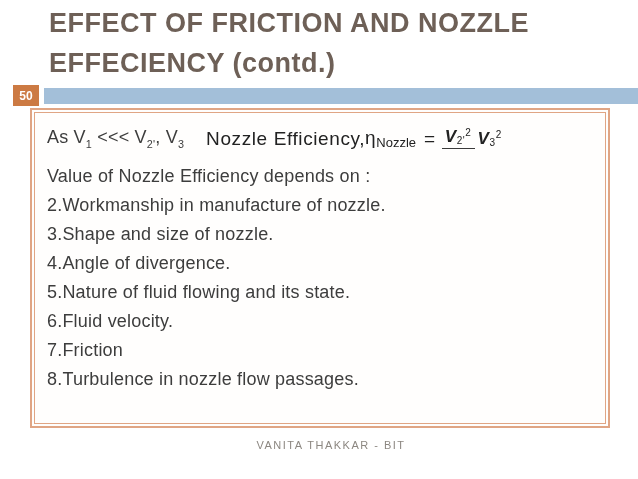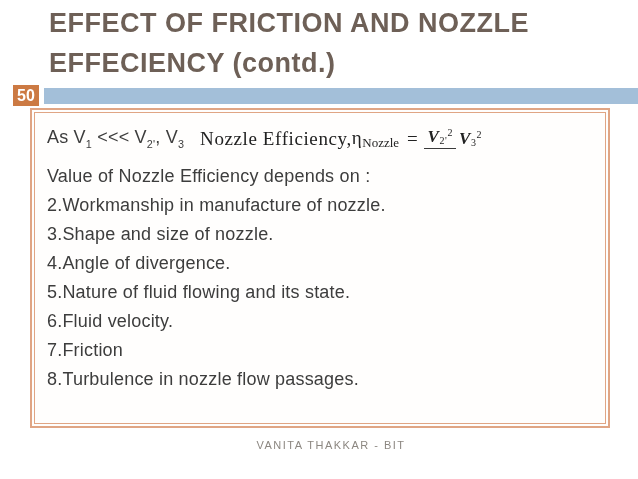--- a/index.html
+++ b/index.html
@@ -24,21 +24,21 @@
     font-size:27px;font-weight:bold;
     letter-spacing:0.5px;
     line-height:40px;
     margin-left:33px;
   }
   .page-badge{
     position:absolute;left:13px;top:85px;
     width:26px;height:21px;
     background:var(--accent-orange);
     color:#ffffff;
-    font-size:16px;font-weight:bold;
+    font-size:12px;font-weight:bold;
     display:flex;align-items:center;justify-content:center;
   }
   .title-bar{
     position:absolute;left:44px;top:88px;right:0;
     height:16px;
     background:var(--bar-blue);
   }
   .content-box{
     position:absolute;left:30px;top:108px;
     width:580px;height:320px;
@@ -56,22 +56,22 @@
     font-size:18px;
   }
   .formula-row{
     display:flex;align-items:center;
     height:47px;
     white-space:nowrap;
   }
   .intro-text{letter-spacing:0.2px;text-align:center;}
   .intro-text sub{font-size:0.6em;}
   .formula{
-    margin-left:16px;
-    font-family:Liberation Serif, serif;
+    margin-left:22px;
+    font-family:Liberation Sans, sans-serif;
     font-size:19px;
     color:#222;
     display:inline-flex;align-items:center;
     letter-spacing:0.6px;
   }
   .formula .eta-sub{font-size:13px;vertical-align:-3px;letter-spacing:0;}
   .formula .equals{margin:0 6px 0 8px;}
   .frac{
     display:inline-flex;flex-direction:row;align-items:center;
     font-size:17px;line-height:1.05;

